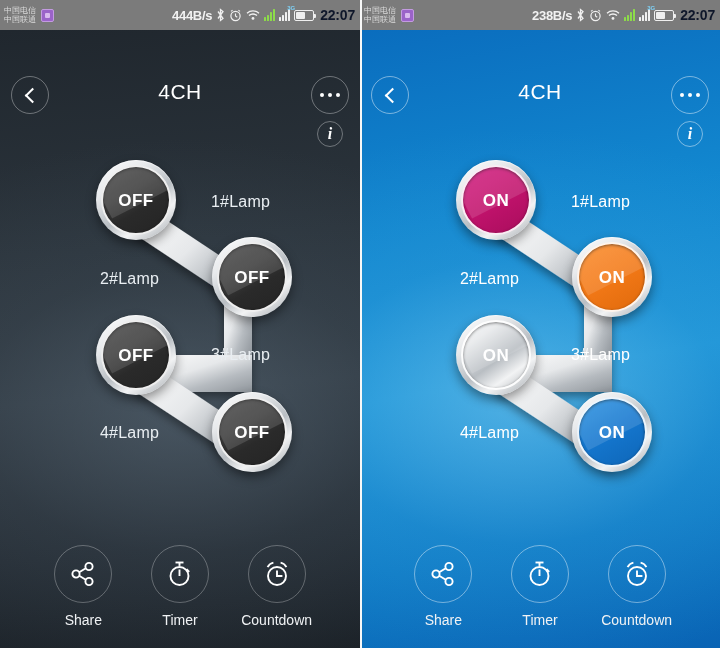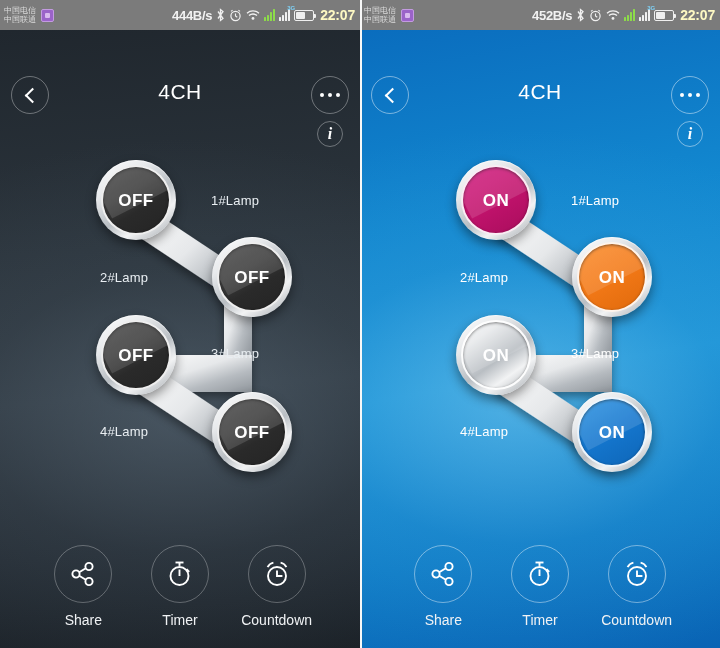--- a/index.html
+++ b/index.html
@@ -54,21 +54,21 @@
     position:relative;
   }
   .sim-badge::after{
     content:""; position:absolute; left:3px; top:3px; width:5px; height:5px;
     background:#d9b9ef; border-radius:1px;
   }
   .sb-spacer { flex:1; }
   .sb-right { display:flex; align-items:center; gap:4px; }
   .netspeed { font-size:13px; font-weight:bold; color:#f2f2f2; letter-spacing:-0.3px; }
   .sb-ico { display:inline-flex; align-items:center; }
-  .clock { font-size:14px; font-weight:bold; color:#fef9c3; margin-left:2px; letter-spacing:-0.2px; }
+  .clock { font-size:14px; font-weight:bold; color:#0f172a; margin-left:2px; letter-spacing:-0.2px; }
 
   .bars { display:flex; align-items:flex-end; gap:1px; height:12px; }
   .bars i { display:block; width:2px; background:#f0f0f0; border-radius:0.5px; }
   .bars i:nth-child(1){height:4px}
   .bars i:nth-child(2){height:6px}
   .bars i:nth-child(3){height:9px}
   .bars i:nth-child(4){height:12px}
   .bars.green i { background:#8ddc4a; }
   .sigwrap { position:relative; }
   .sig-tag { position:absolute; top:-4px; right:-5px; font-size:6px; color:#7ed0f5; font-weight:bold; }
@@ -149,21 +149,21 @@
 
   .face.off { background:linear-gradient(150deg,#4c4c4c 0%,#3b3b3b 40%,#2a2a2a 62%,#242424 100%); }
   .face.on-1 { background:linear-gradient(150deg,#d21a7f 0%,#c4136e 45%,#a80d5c 100%); }
   .face.on-2 { background:linear-gradient(150deg,#fa8a28 0%,#f47a18 45%,#e06a0c 100%); }
   .face.on-3 { background:linear-gradient(150deg,#18d council,#0ccb3d 0%,#00c234 45%,#05a82c 100%); }
   .face.on-4 { background:linear-gradient(150deg,#2a92e0 0%,#1578d0 45%,#0e66b8 100%); }
 
   
   .lamp-label {
     position:absolute; z-index:4;
-    font-size:13px; color:#e9eef2;
+    font-size:16px; color:#e9eef2;
     letter-spacing:0.2px;
     white-space:nowrap;
   }
   .phone.blue .lamp-label { color:#ffffff; }
 
   
   .toolbar {
     position:absolute; z-index:5;
     left:0; right:0; bottom:20px;
     display:flex; justify-content:space-around; align-items:flex-start;
@@ -347,21 +347,21 @@
     <div class="bg"></div>
 
     <div class="statusbar">
       <div>
         <div class="carrier">中国电信</div>
         <div class="carrier">中国联通</div>
       </div>
       <div class="sim-badge"></div>
       <div class="sb-spacer"></div>
       <div class="sb-right">
-        <span class="netspeed">452B/s</span>
+        <span class="netspeed">238B/s</span>
         <span class="sb-ico">
           <svg width="9" height="14" viewBox="0 0 9 14">
               <path d="M2 3.5L7 10.5L4.5 12.5V1.5L7 3.5L2 10.5" fill="none" stroke="#f0f0f0" stroke-width="1.3"></path>
             </svg>
         </span>
         <span class="sb-ico">
           <svg width="13" height="13" viewBox="0 0 13 13">
               <circle cx="6.5" cy="7" r="4.6" fill="none" stroke="#f0f0f0" stroke-width="1.2"></circle>
               <path d="M6.5 4.6V7l1.8 1.2" stroke="#f0f0f0" stroke-width="1.1" fill="none"></path>
               <path d="M2 2.4l1.6-1.3M11 2.4L9.4 1.1" stroke="#f0f0f0" stroke-width="1.1"></path>

